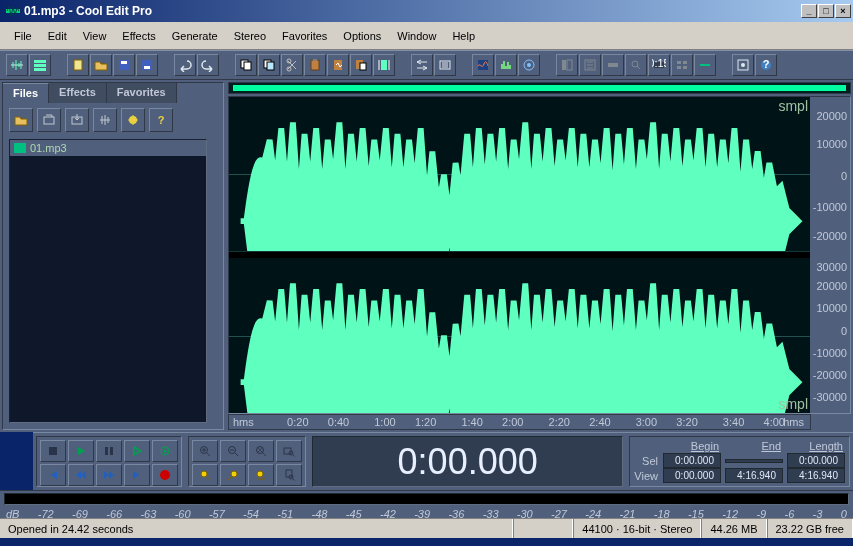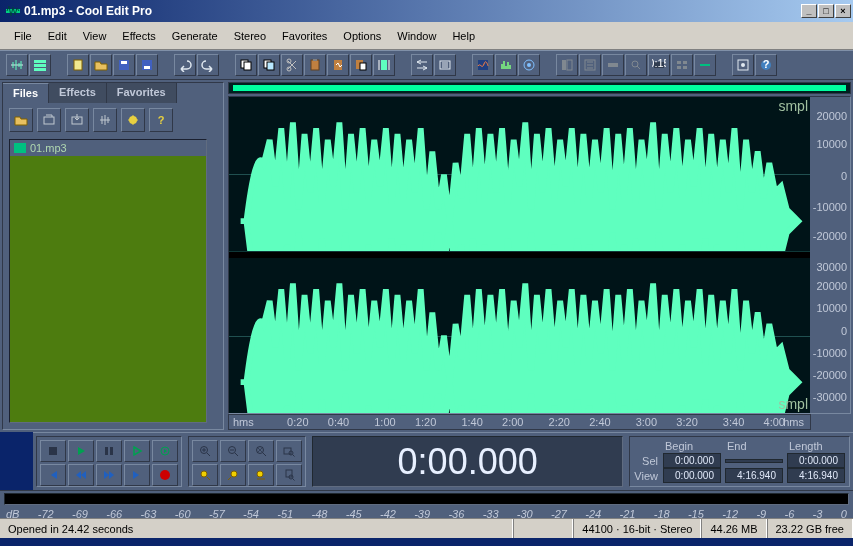--- a/index.html
+++ b/index.html
@@ -26,21 +26,21 @@
 
 .main { display: flex; background: #50607c; height: 352px; }
 
 
 .files-panel { width: 222px; background: #50607c; border: 1px solid; border-color: #303848 #7888a0 #7888a0 #303848; margin: 2px; display: flex; flex-direction: column; }
 .files-tabs { display: flex; height: 20px; }
 .files-tab { padding: 3px 10px 3px 10px; cursor: pointer; color: #c0c8d8; background: #404c60; border-right: 1px solid #303848; font-weight: bold; }
 .files-tab.active { background: #50607c; color: #fff; border-top: 1px solid #7888a0; }
 .files-toolbar { display: flex; gap: 4px; padding: 5px 6px; }
 .files-toolbar .tb-btn { width: 24px; height: 24px; }
-.files-list { flex: 1; background: #4d7c0f; margin: 2px 16px 6px 6px; border: 1px solid; border-color: #1a2030 #606c80 #606c80 #1a2030; overflow: auto; }
+.files-list { flex: 1; background: #0f172a; margin: 2px 16px 6px 6px; border: 1px solid; border-color: #1a2030 #606c80 #606c80 #1a2030; overflow: auto; }
 .file-item { padding: 2px 4px; color: #b0d8b0; background: #50607c; display: flex; align-items: center; gap: 4px; cursor: pointer; }
 .file-glyph { width: 12px; height: 10px; background: #00c080; }
 
 
 .wave-area { flex: 1; display: flex; flex-direction: column; margin: 2px; }
 .wave-overview { height: 12px; background: #002020; border: 1px solid #303848; margin-bottom: 2px; position: relative; }
 .wave-overview-fill { position: absolute; left: 4px; right: 4px; top: 2px; bottom: 2px; background: #00ffa0; }
 .wave-frame { flex: 1; background: #000; border: 1px solid; border-color: #303848 #7888a0 #7888a0 #303848; position: relative; display: flex; }
 .wave-canvas { flex: 1; position: relative; }
 .wave-channel { position: absolute; left: 0; right: 0; background: #001418; overflow: hidden; }
@@ -67,21 +67,21 @@
 .trans-btn svg { width: 12px; height: 12px; }
 .rec-dot { width: 10px; height: 10px; background: #cc0000; border-radius: 50%; }
 
 
 .time-display { flex: 1; background: #303c50; border: 1px solid; border-color: #202830 #606c80 #606c80 #202830; display: flex; align-items: center; justify-content: center; }
 .time-display .big { color: #e8f0ff; font-size: 36px; font-weight: normal; font-family: Arial, sans-serif; }
 
 
 .selinfo { background: #50607c; border: 1px solid; border-color: #303848 #7888a0 #7888a0 #303848; padding: 2px; font-size: 10px; color: #c0c8d8; }
 .selinfo table { border-collapse: collapse; }
-.selinfo th { font-weight: normal; padding: 1px 4px; text-align: left; color: #c0c8d8; }
+.selinfo th { font-weight: normal; padding: 1px 4px; text-align: right; color: #c0c8d8; text-decoration: underline; }
 .selinfo td { padding: 0px 2px; }
 .selinfo .label { text-align: right; padding-right: 3px; }
 .selinfo .val { background: #303c50; border: 1px solid #202830; padding: 1px 6px; min-width: 58px; text-align: right; color: #e0e8f8; font-size: 10px; }
 .db-meter { flex: 1; height: 12px; background: #000; border: 1px solid; border-color: #202830 #606c80 #606c80 #202830; margin-bottom: 1px; }
 .db-labels { height: 10px; display: flex; justify-content: space-between; padding: 0 6px; font-size: 9px; color: #c0c8d8; background: #50607c; font-style: italic; }
 
 
 .statusbar { height: 20px; background: #d4d0c8; display: flex; align-items: center; border-top: 1px solid #808080; font-size: 11px; }
 .statusbar .cell { padding: 2px 8px; border-left: 1px solid #808080; border-right: 1px solid #fff; height: 100%; display: flex; align-items: center; }
 .statusbar .cell:first-child { flex: 1; border-left: none; }

